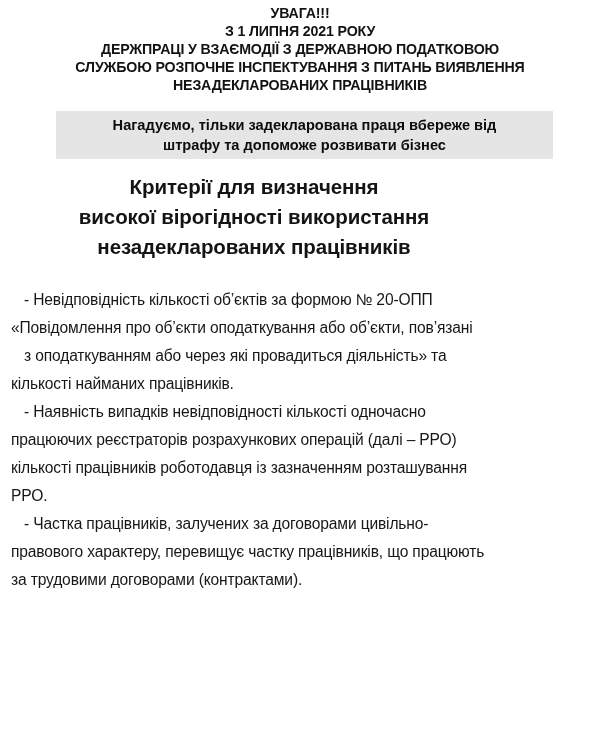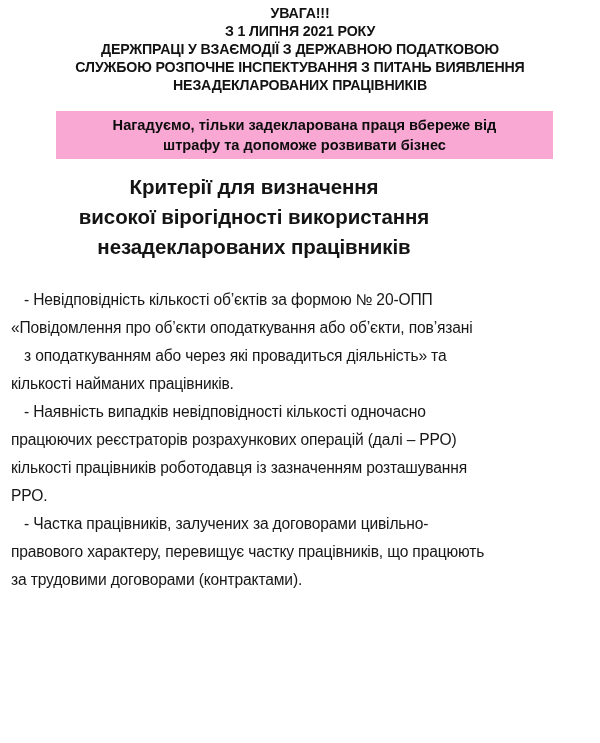--- a/index.html
+++ b/index.html
@@ -46,21 +46,21 @@
   .header-line.l4 { font-size: 14.2px; }
   .header-line.l5 { font-size: 14.2px; }
 
   
   .banner {
     position: absolute;
     top: 111px;
     left: 56px;
     width: 497px;
     height: 48px;
-    background: #f9a8d4;
+    background: #e5e5e5;
     box-sizing: border-box;
     display: flex;
     flex-direction: column;
     align-items: center;
     justify-content: center;
     padding: 0 8px;
   }
   .banner-line {
     display: block;
     font-weight: bold;

